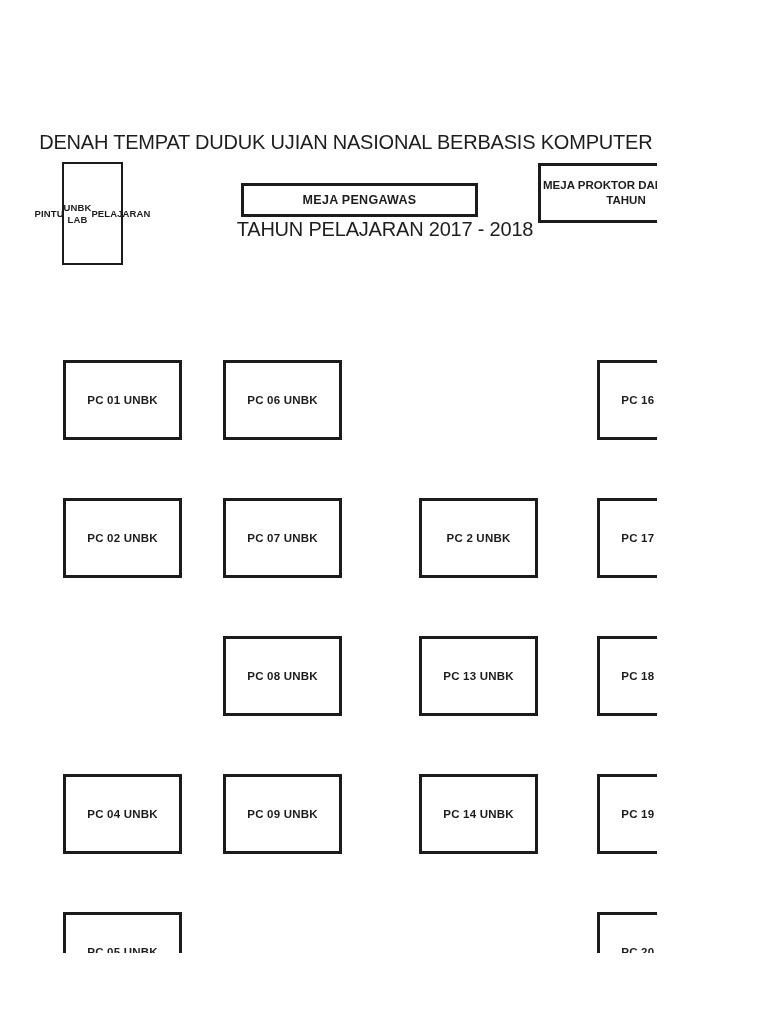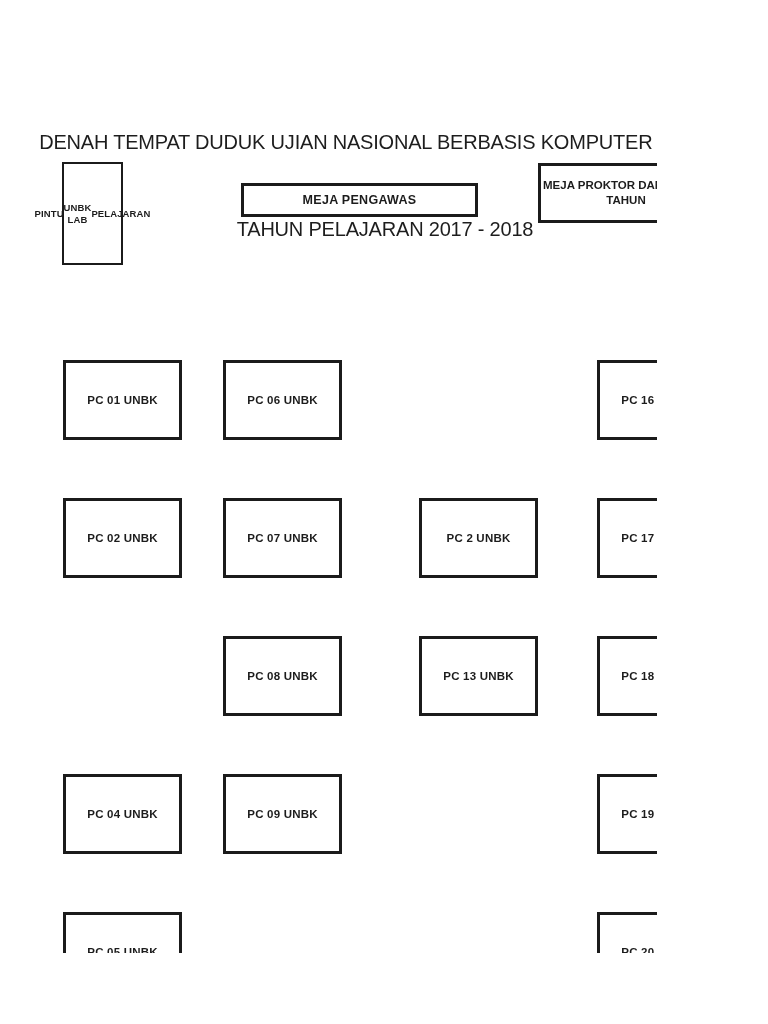--- a/index.html
+++ b/index.html
@@ -99,20 +99,23 @@
     <div class="box seat r2 c3">
         <span>PC 18 UNBK</span>
       </div>
 
     <div class="box seat r3 c0">
         <span>PC 04 UNBK</span>
       </div>
     <div class="box seat r3 c1">
         <span>PC 09 UNBK</span>
       </div>
+    <div class="box seat r3 c2">
+        <span>PC 14 UNBK</span>
+      </div>
     <div class="box seat r3 c3">
         <span>PC 19 UNBK</span>
       </div>
 
     <div class="box seat r4 c0">
         <span>PC 05 UNBK</span>
       </div>
     <div class="box seat r4 c3">
         <span>PC 20 UNBK</span>
       </div>

